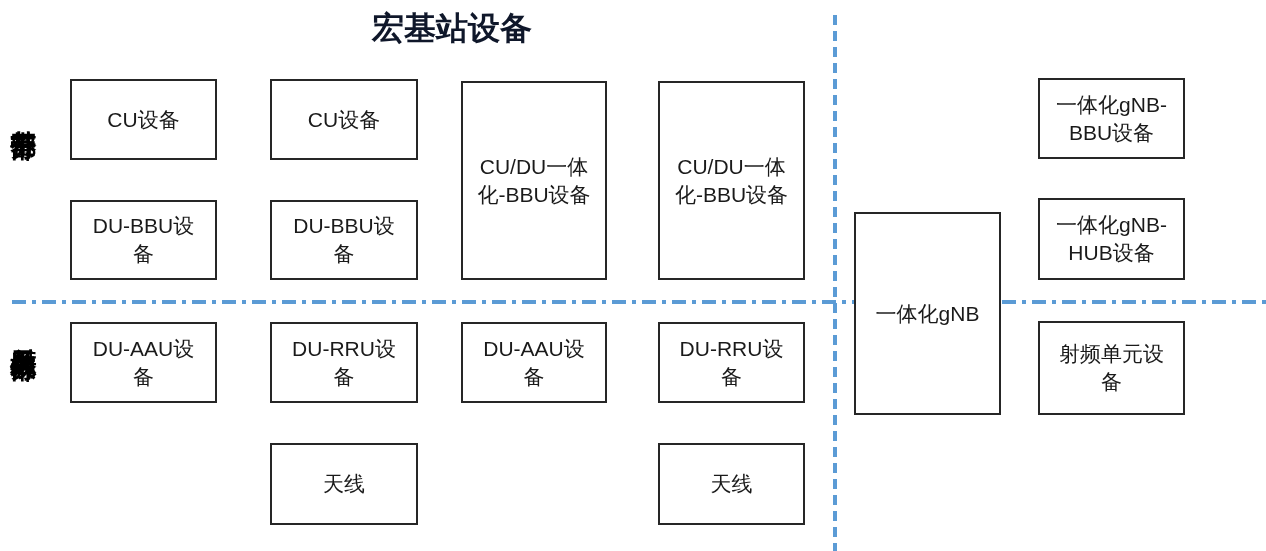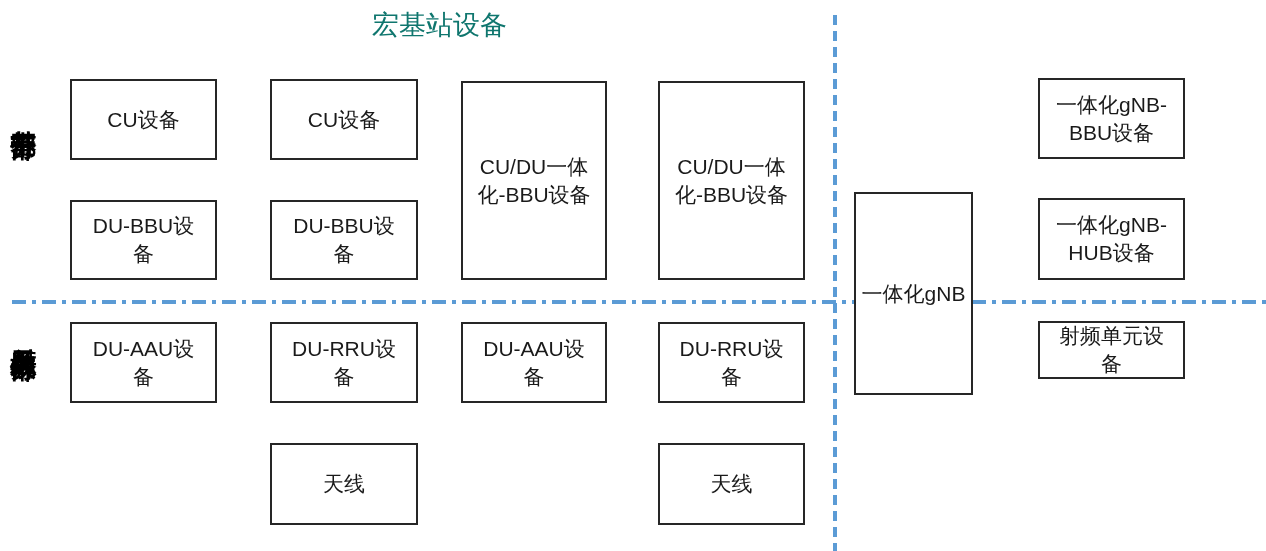--- a/index.html
+++ b/index.html
@@ -1,21 +1,21 @@
 <!DOCTYPE html>
 <html style="--divider: #5B9BD5; --box_border: #262626; --text: #1a1a1a; --bg: #ffffff;"><head>
 <meta charset="utf-8">
 <style>
   html,body{margin:0;padding:0;background:#fff;}
   .canvas{
     position:relative;width:1266px;height:551px;background:var(--bg,#fff);
     font-family:"Liberation Sans","DejaVu Sans",sans-serif;overflow:hidden;
   }
   .section-title{
-    position:absolute;font-weight:normal;font-size:27px;color:#0f766e;
+    position:absolute;font-weight:bold;font-size:32px;color:#0f172a;
     white-space:nowrap;z-index:3;
   }
   .title-macro{left:372px;top:7px;}
   .title-micro{left:986px;top:7px;}
   .side-label{
     position:absolute;writing-mode:vertical-rl;text-orientation:upright;
     font-weight:bold;font-size:26px;color:#000;letter-spacing:1px;z-index:3;
   }
   .label-baseband{left:7px;top:110px;}
   .label-rf{left:7px;top:328px;}
@@ -67,21 +67,21 @@
 化-BBU设备</div>
   <div class="box" style="left:461px;top:322px;width:146px;height:81px">DU-AAU设
 备</div>
 
   <div class="box" style="left:658px;top:81px;width:147px;height:199px">CU/DU一体
 化-BBU设备</div>
   <div class="box" style="left:658px;top:322px;width:147px;height:81px">DU-RRU设
 备</div>
   <div class="box" style="left:658px;top:443px;width:147px;height:82px">天线</div>
 
-  <div class="box" style="left:854px;top:192px;width:119px;height:203px">一体化gNB</div>
+  <div class="box" style="left:854px;top:212px;width:147px;height:203px">一体化gNB</div>
   <div class="box" style="left:1038px;top:78px;width:147px;height:81px">一体化gNB-
 BBU设备</div>
   <div class="box" style="left:1038px;top:198px;width:147px;height:82px">一体化gNB-
 HUB设备</div>
-  <div class="box" style="left:1038px;top:321px;width:147px;height:58px">射频单元设
+  <div class="box" style="left:1038px;top:321px;width:147px;height:94px">射频单元设
 备</div>
 
 </div>
 
 </body></html>

